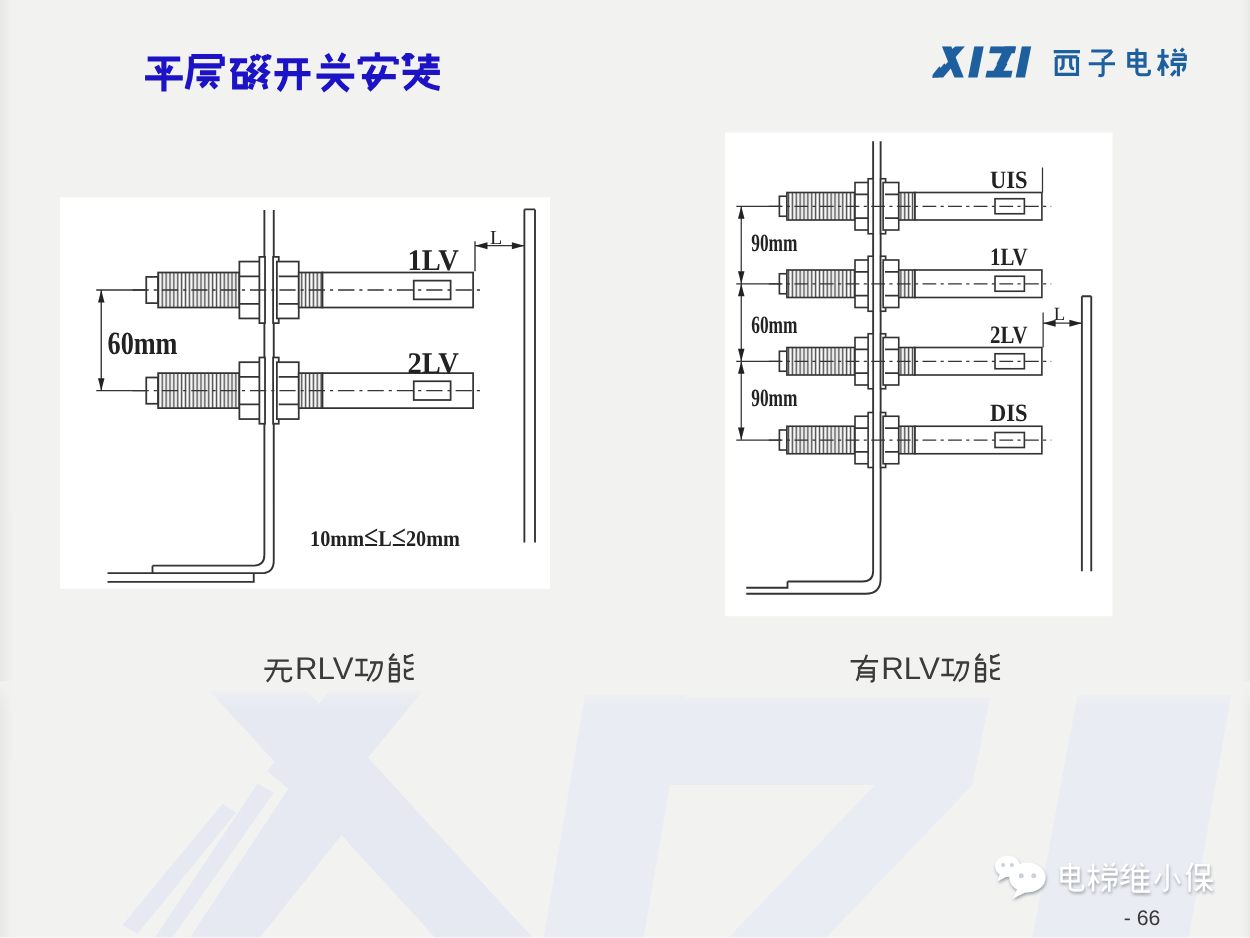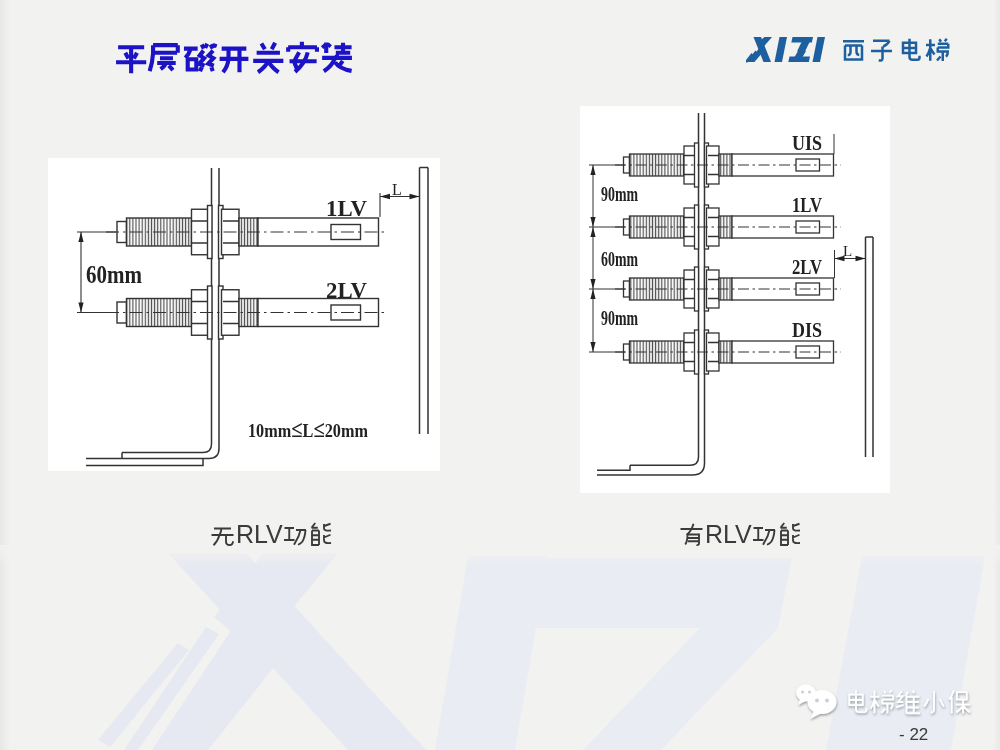--- a/index.html
+++ b/index.html
@@ -299,15 +299,15 @@
           </g>
   </g>
  </g>
  <g fill="#ccd1d9">
   <circle cx="12.5" cy="12" r="1.6"></circle>
         <circle cx="19.5" cy="12" r="1.6"></circle>
   <circle cx="27" cy="20.5" r="2"></circle>
         <circle cx="37" cy="20.5" r="2"></circle>
  </g>
 </svg>
-<div id="pageno" class="abs">- 22</div>
+<div id="pageno" class="abs">- 66</div>
 
 </div>
 
 </body></html>

